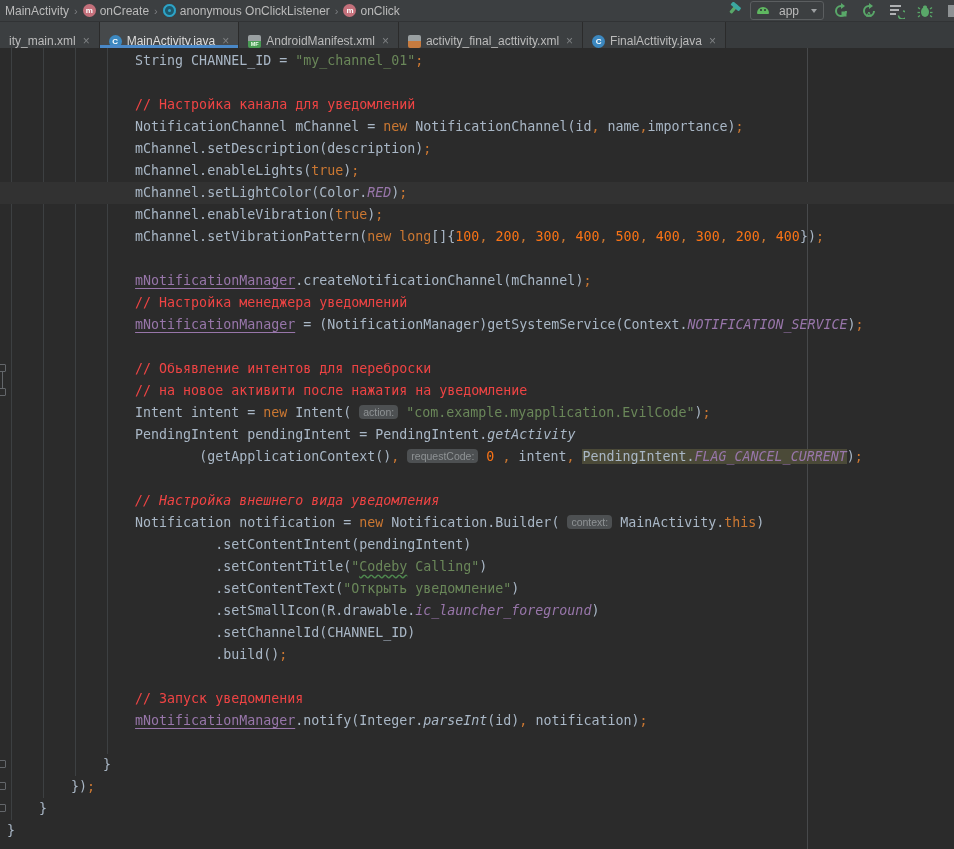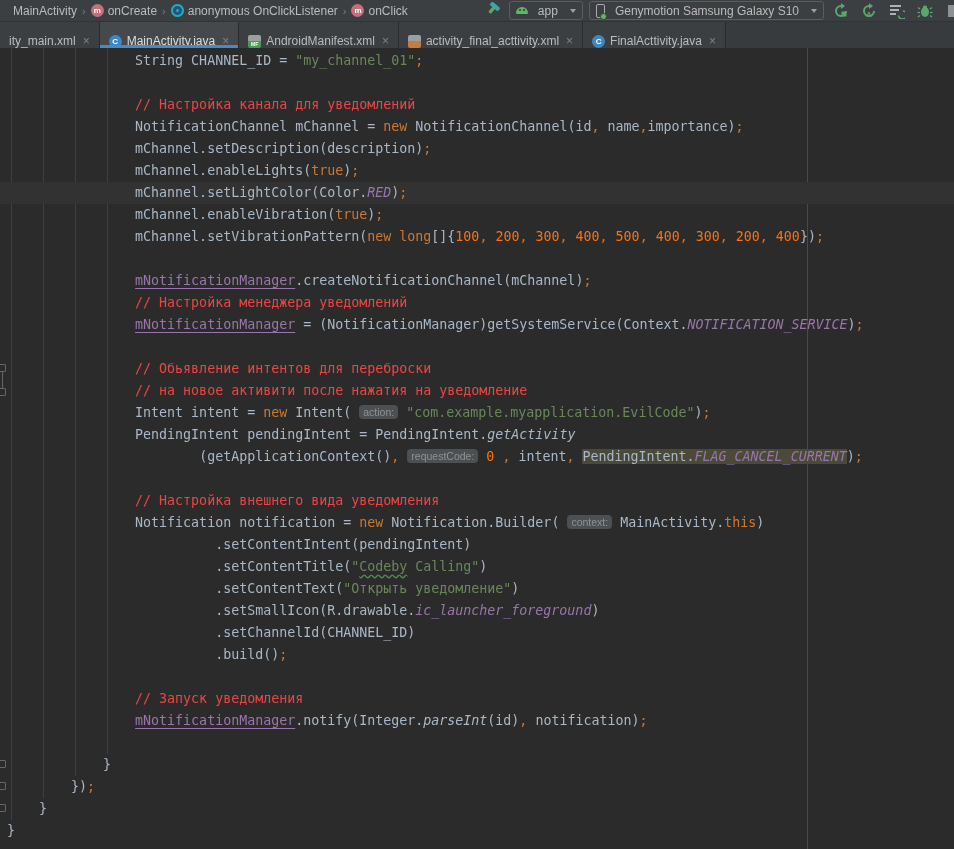--- a/index.html
+++ b/index.html
@@ -1,21 +1,21 @@
 <!DOCTYPE html>
 <html><head>
 <meta charset="utf-8">
 <style>
   * { margin:0; padding:0; box-sizing:border-box; }
   html,body { width:954px; height:849px; overflow:hidden; background:#2b2b2b;
               font-family:"Liberation Sans", sans-serif; }
 
   
   .toolbar { height:22px; background:#3c3f41; display:flex; align-items:center;
-             border-bottom:1px solid #313335; padding-left:13px; white-space:nowrap; }
+             border-bottom:1px solid #313335; padding-left:5px; white-space:nowrap; }
   .crumbs { display:flex; align-items:center; gap:4px; }
   .crumb { display:flex; align-items:center; gap:4px; color:#bbbbbb; font-size:12px; cursor:default; }
   .crumb-sep { color:#7c7f82; font-size:11px; padding:0 1px; }
   .bc-ic { width:13px; height:13px; border-radius:50%; display:inline-flex;
            align-items:center; justify-content:center; font-weight:bold; font-size:8px; color:#fff; }
   .bc-method { background:#c4707b; }
   .bc-anon   { background:#2fa3c6; box-shadow: inset 0 0 0 2px #2fa3c6, inset 0 0 0 5px #1d5a6d; }
 
   .tb-right { margin-left:auto; display:flex; align-items:center; gap:6px; margin-right:-10px; }
   .combo { display:flex; align-items:center; gap:10px; border:1px solid #5b5e60; border-radius:3px;
@@ -103,25 +103,20 @@
         </g>
       </svg>
     </span>
 
     <div class="combo">
       <span class="android-head"></span>
       <span>app</span>
       <span class="caret-down"></span>
     </div>
 
-    <div class="combo">
-      <span class="phone-ic"></span>
-      <span>Genymotion Samsung Galaxy S10</span>
-      <span class="caret-down"></span>
-    </div>
 
     <span class="act-ic">
       <svg width="16" height="16" viewBox="0 0 16 16">
         <path d="M13 8 A5 5 0 1 1 8 3" fill="none" stroke="#59a869" stroke-width="2"></path>
         <path d="M8 0 L12 3 L8 6 Z" fill="#59a869"></path>
         <rect x="8.5" y="8.5" width="5" height="5" fill="#59a869"></rect>
       </svg>
     </span>
     <span class="act-ic">
       <svg width="16" height="16" viewBox="0 0 16 16">
@@ -215,21 +210,21 @@
       <div class="line" style="padding-left: calc(16ch + 7px);"><span class="f">mNotificationManager</span><span class="d">.createNotificationChannel(mChannel)</span><span class="k">;</span></div>
       <div class="line" style="padding-left: calc(16ch + 7px);"><span class="c">// Настройка менеджера уведомлений</span></div>
       <div class="line" style="padding-left: calc(16ch + 7px);"><span class="f">mNotificationManager</span><span class="d"> = (NotificationManager)getSystemService(Context.</span><span class="sf">NOTIFICATION_SERVICE</span><span class="d">)</span><span class="k">;</span></div>
       <div class="line" style="padding-left: calc(0ch + 7px);"></div>
       <div class="line" style="padding-left: calc(16ch + 7px);"><span class="c">// Обьявление интентов для переброски</span></div>
       <div class="line" style="padding-left: calc(16ch + 7px);"><span class="c">// на новое активити после нажатия на уведомление</span></div>
       <div class="line" style="padding-left: calc(16ch + 7px);"><span class="d">Intent intent = </span><span class="k">new</span><span class="d"> Intent( </span><span class="hint">action:</span><span class="d"> </span><span class="s">"com.example.myapplication.EvilCode"</span><span class="d">)</span><span class="k">;</span></div>
       <div class="line" style="padding-left: calc(16ch + 7px);"><span class="d">PendingIntent pendingIntent = PendingIntent.</span><span class="sm">getActivity</span></div>
       <div class="line" style="padding-left: calc(24ch + 7px);"><span class="d">(getApplicationContext()</span><span class="k">,</span><span class="d"> </span><span class="hint">requestCode:</span><span class="d"> </span><span class="n">0</span><span class="d"> </span><span class="k">,</span><span class="d"> intent</span><span class="k">,</span><span class="d"> </span><span class="d hlb">PendingIntent.</span><span class="sf hlb">FLAG_CANCEL_CURRENT</span><span class="d">)</span><span class="k">;</span></div>
       <div class="line" style="padding-left: calc(0ch + 7px);"></div>
-      <div class="line" style="padding-left: calc(16ch + 7px);"><span class="c">// Настройка внешнего вида уведомления</span></div>
+      <div class="line" style="padding-left: calc(16ch + 7px); font-style: italic;"><span class="c">// Настройка внешнего вида уведомления</span></div>
       <div class="line" style="padding-left: calc(16ch + 7px);"><span class="d">Notification notification = </span><span class="k">new</span><span class="d"> Notification.Builder( </span><span class="hint">context:</span><span class="d"> MainActivity.</span><span class="k">this</span><span class="d">)</span></div>
       <div class="line" style="padding-left: calc(26ch + 7px);"><span class="d">.setContentIntent(pendingIntent)</span></div>
       <div class="line" style="padding-left: calc(26ch + 7px);"><span class="d">.setContentTitle(</span><span class="s">"</span><span class="s wavy">Codeby</span><span class="s"> Calling"</span><span class="d">)</span></div>
       <div class="line" style="padding-left: calc(26ch + 7px);"><span class="d">.setContentText(</span><span class="s">"Открыть уведомление"</span><span class="d">)</span></div>
       <div class="line" style="padding-left: calc(26ch + 7px);"><span class="d">.setSmallIcon(R.drawable.</span><span class="sf">ic_launcher_foreground</span><span class="d">)</span></div>
       <div class="line" style="padding-left: calc(26ch + 7px);"><span class="d">.setChannelId(CHANNEL_ID)</span></div>
       <div class="line" style="padding-left: calc(26ch + 7px);"><span class="d">.build()</span><span class="k">;</span></div>
       <div class="line" style="padding-left: calc(0ch + 7px);"></div>
       <div class="line" style="padding-left: calc(16ch + 7px);"><span class="c">// Запуск уведомления</span></div>
       <div class="line" style="padding-left: calc(16ch + 7px);"><span class="f">mNotificationManager</span><span class="d">.notify(Integer.</span><span class="sm">parseInt</span><span class="d">(id)</span><span class="k">,</span><span class="d"> notification)</span><span class="k">;</span></div>

